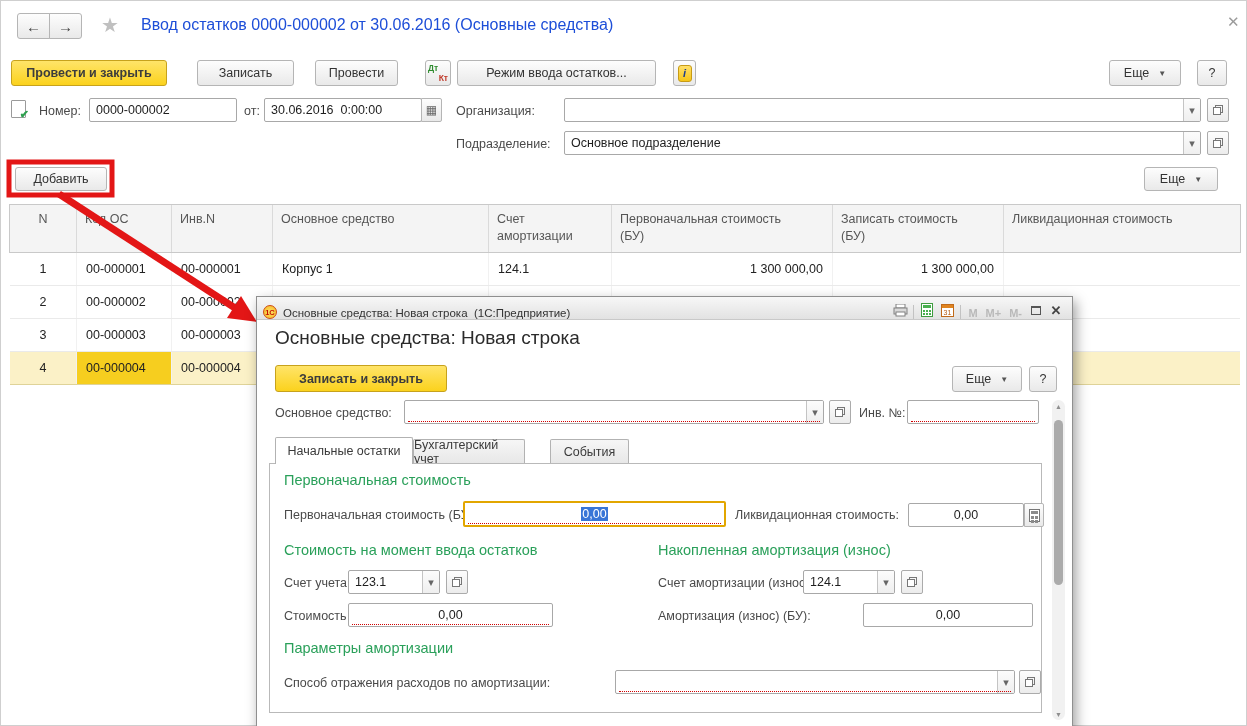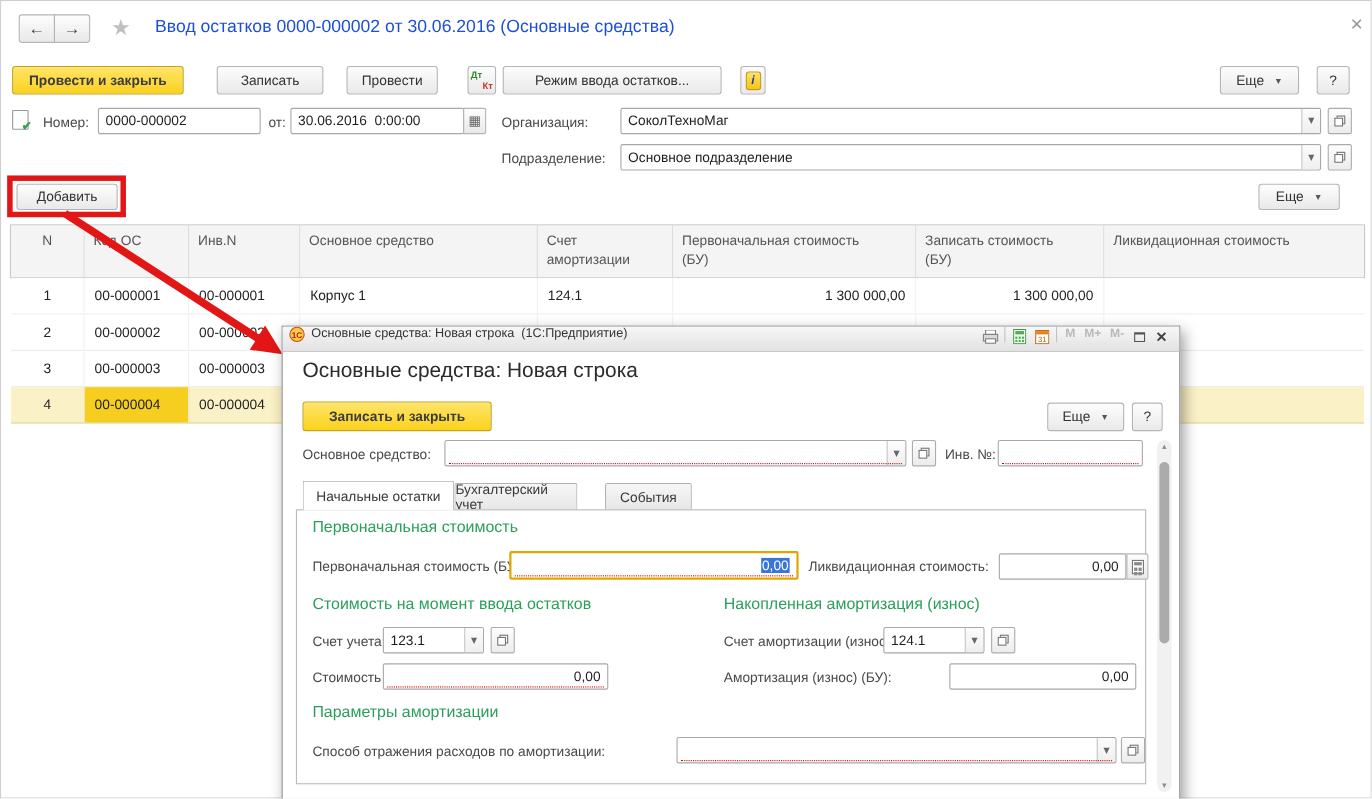--- a/index.html
+++ b/index.html
@@ -13,21 +13,21 @@
   .btn{position:absolute;display:flex;align-items:center;justify-content:center;
     background:linear-gradient(#fdfdfd,#e9e9e9);border:1px solid #b5b5b5;border-radius:3px;
     font-size:12.5px;color:#333;cursor:pointer;white-space:nowrap}
   .btn-yellow{background:linear-gradient(#ffe469,#fbd21d);border:1px solid #c7a21c;font-weight:bold;color:#3c3c3c}
   .carr{display:inline-block;margin-left:9px;font-size:9px;color:#555;line-height:1}
   .carr::after{content:"▼";font-size:8px}
   
   .input{position:absolute;background:#fff;border:1px solid #a8a8a8;border-radius:2px;
     display:flex;align-items:center;padding:0 6px;font-size:12.5px;color:#1e1e1e;overflow:hidden}
   .input .val{flex:1;white-space:pre;overflow:hidden}
-  .num .val{text-align:right}
+  .num .val{text-align:center}
   .combo{padding-right:22px}
   .dd{position:absolute;right:0;top:0;bottom:0;width:17px;border-left:1px solid #c4c4c4;
     display:flex;align-items:center;justify-content:center;color:#666;cursor:pointer;background:linear-gradient(#fcfcfc,#efefef)}
   .dd::after{content:"▾";font-size:11px;line-height:1}
   .redline{position:absolute;left:3px;right:3px;bottom:1px;border-top:1px dotted #d00000;height:0}
   .focus{border:2px solid #e2a600;border-radius:2px}
   .selval{background:#3875d7;color:#fff;padding:0 1px}
   
   .open-btn{position:absolute;display:flex;align-items:center;justify-content:center;
     background:linear-gradient(#fdfdfd,#ececec);border:1px solid #ababab;border-radius:2px;cursor:pointer}
@@ -49,21 +49,21 @@
   .td{position:absolute;top:0;height:32px;display:flex;align-items:center;padding:0 9px;
     font-size:12.5px;color:#222;border-right:1px solid #f1f1f1;overflow:hidden;white-space:nowrap}
   .td.c{justify-content:center}.td.r{justify-content:flex-end}
   .row-sel{background:#fbf1c7}
   .cell-sel{background:#f6ce1f}
   
   #dlg{position:absolute;left:255px;top:295px;width:817px;height:436px;background:#fff;
     border:1px solid #8f8f8f;box-shadow:3px 5px 12px rgba(0,0,0,.38);z-index:10}
   #dlg-titlebar{position:absolute;left:0;top:0;right:0;height:23px;
     background:linear-gradient(#f7f7f7,#e2e2e2);border-bottom:1px solid #c9c9c9;
-    display:flex;align-items:flex-start;padding:0 6px;font-size:11.5px;color:#333}
+    display:flex;align-items:flex-end;padding:0 6px;font-size:11.5px;color:#333}
   .tb-ico{display:flex;align-items:center;justify-content:center;width:20px;height:18px;cursor:pointer}
   .tb-sep{width:1px;height:14px;background:#c2c2c2;margin:0 3px}
   .mbtn{font-size:11px;font-weight:bold;color:#b9b9b9;padding:0 4px;cursor:pointer}
   .maxi{width:10px;height:9px;border:1px solid #555;border-top-width:2px}
   .xglyph{font-size:13px;color:#444;font-weight:bold;line-height:1}
   .logo1c{width:14px;height:14px;border-radius:50%;background:radial-gradient(#ffe06a,#f3b81f);
     border:1px solid #cf4a12;color:#c41200;font-size:7.5px;font-weight:bold;
     display:flex;align-items:center;justify-content:center;margin-right:6px}
   
   .tab{position:absolute;display:flex;align-items:center;justify-content:center;font-size:12.5px;color:#3a3a3a;
@@ -131,21 +131,20 @@
   </div>
   <span class="lbl" style="left:243px;top:103px">от:</span>
   <div class="input" style="left:263px;top:97px;width:158px;height:24px">
     <span class="val pre">30.06.2016  0:00:00</span>
   </div>
   <div class="btn" style="left:420px;top:97px;width:21px;height:24px;border-radius:0 2px 2px 0">
     <span class="calglyph"></span>
   </div>
   <span class="lbl" style="left:455px;top:103px">Организация:</span>
   <div class="input combo" style="left:563px;top:97px;width:637px;height:24px">
-    <span class="val">СоколТехноМаг</span>
     <span class="dd"></span>
   </div>
   <div class="open-btn" style="left:1206px;top:97px;width:22px;height:24px">
     <span class="lnkico"></span>
   </div>
 
   <span class="lbl" style="left:455px;top:136px">Подразделение:</span>
   <div class="input combo" style="left:563px;top:130px;width:637px;height:24px">
     <span class="val">Основное подразделение</span>
     <span class="dd"></span>

